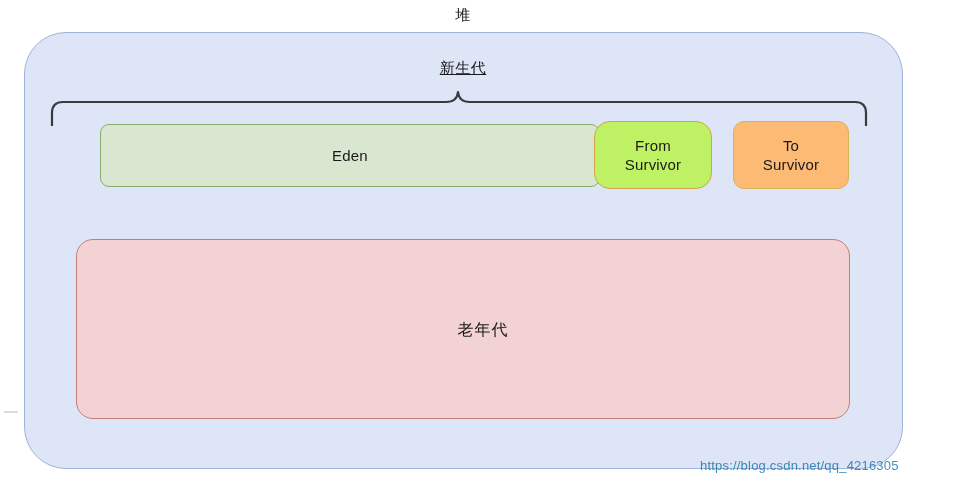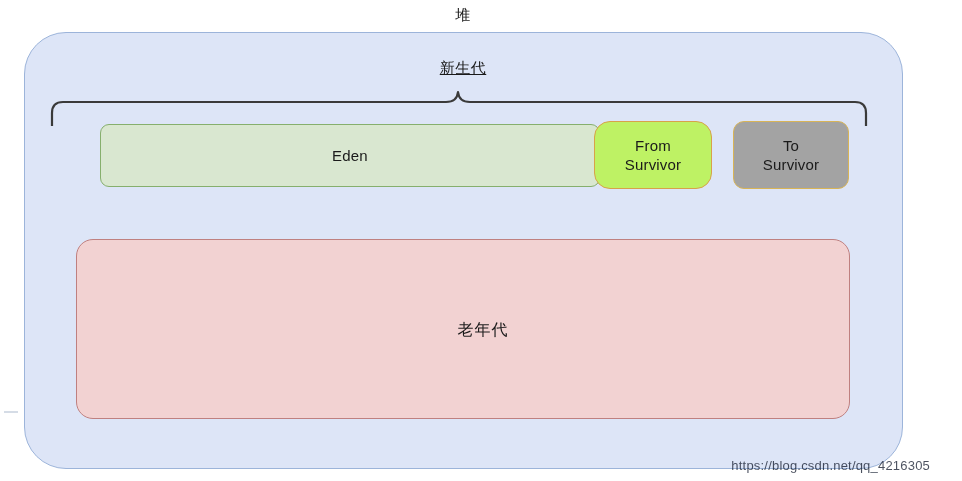--- a/index.html
+++ b/index.html
@@ -101,21 +101,21 @@
     background: #bef264;
     border: 1px solid #d8a24a;
     border-radius: 16px;
   }
 
   .region-to {
     left: 733px;
     top: 121px;
     width: 116px;
     height: 68px;
-    background: #a3a3a3;
+    background: #fdba74;
     border: 1px solid #d8b457;
     border-radius: 11px;
   }
 
   .region-old {
     left: 76px;
     top: 239px;
     width: 774px;
     height: 180px;
     background: #f2d2d2;
@@ -131,25 +131,25 @@
     white-space: pre-line;
   }
 
   
   .watermark {
     position: absolute;
     left: 700px;
     top: 458px;
     width: 230px;
     font-size: 13px;
-    color: #0f172a;
+    color: #0369a1;
     opacity: 0.75;
     letter-spacing: 0.2px;
     white-space: nowrap;
-    text-align: right;
+    text-align: left;
   }
 
   
   .edge-artifact {
     position: absolute;
     left: 4px;
     top: 411px;
     width: 14px;
     height: 2px;
     background: #b9c4d6;

